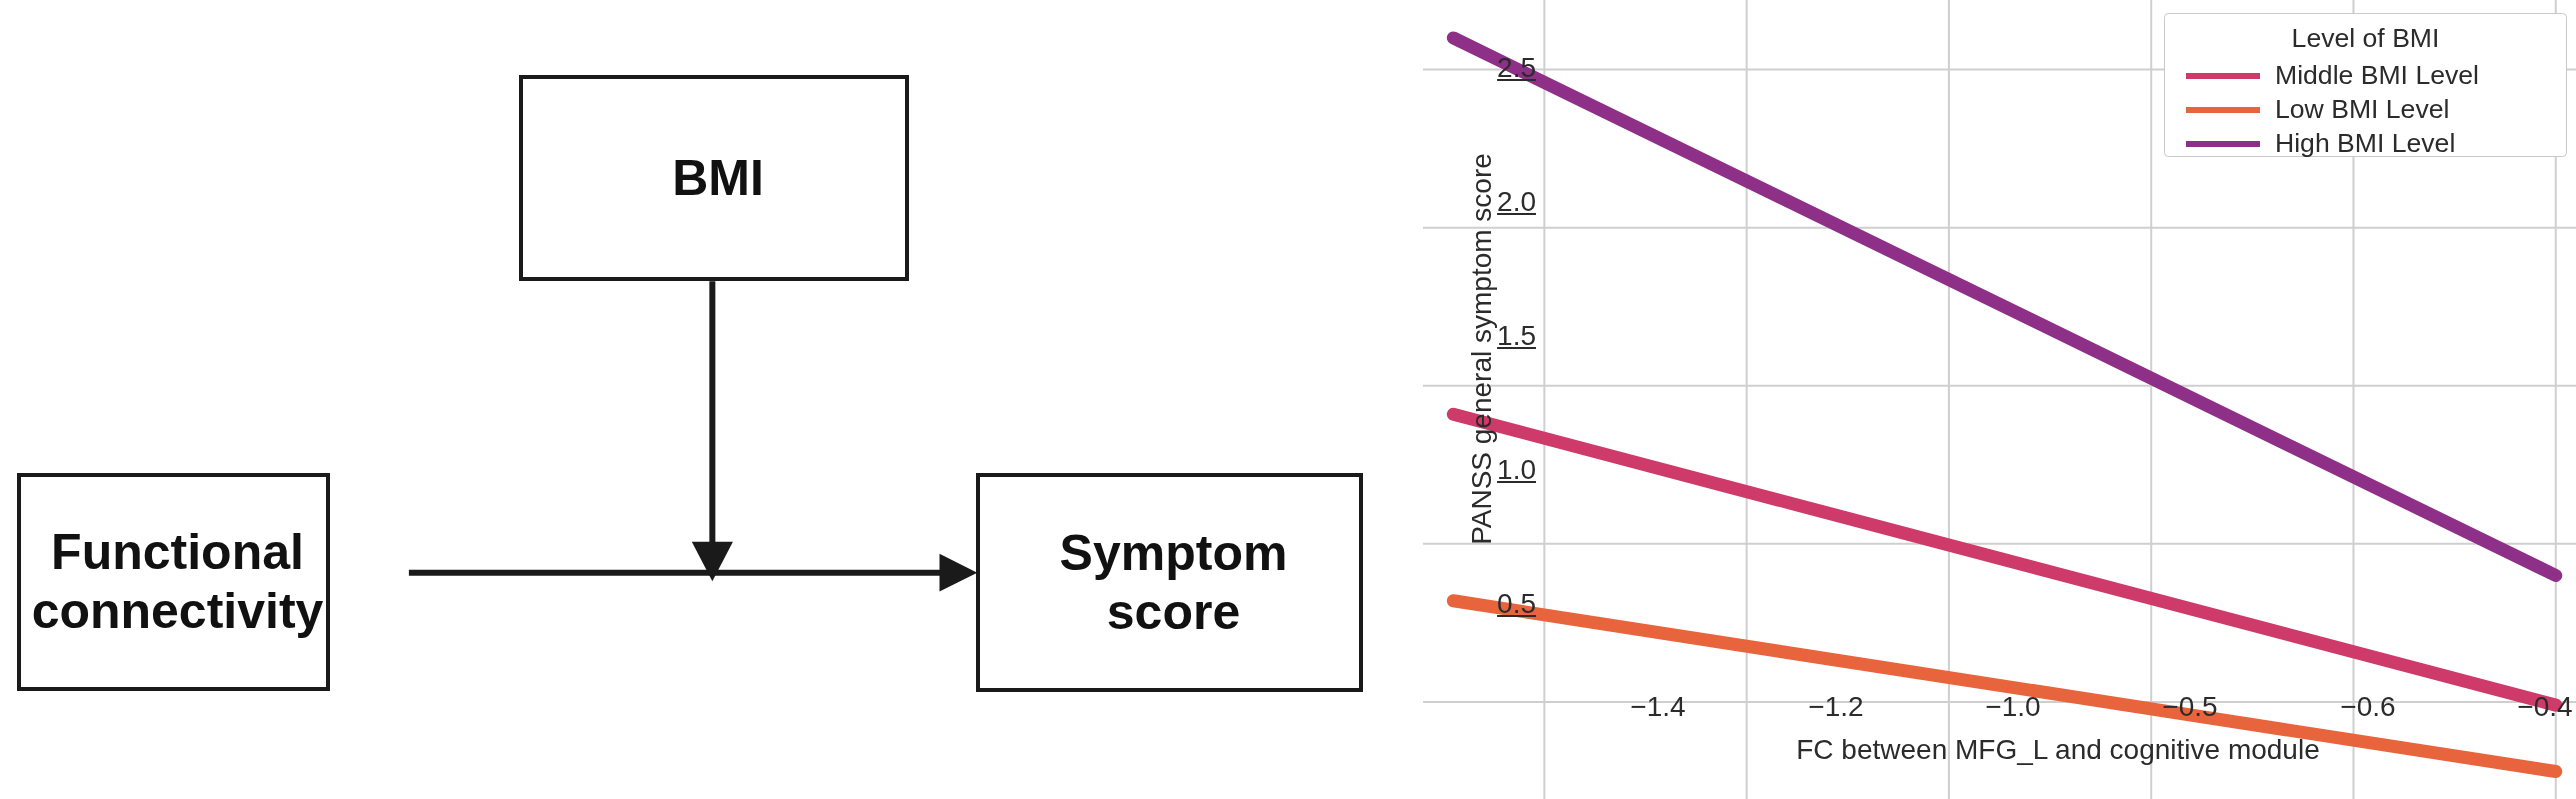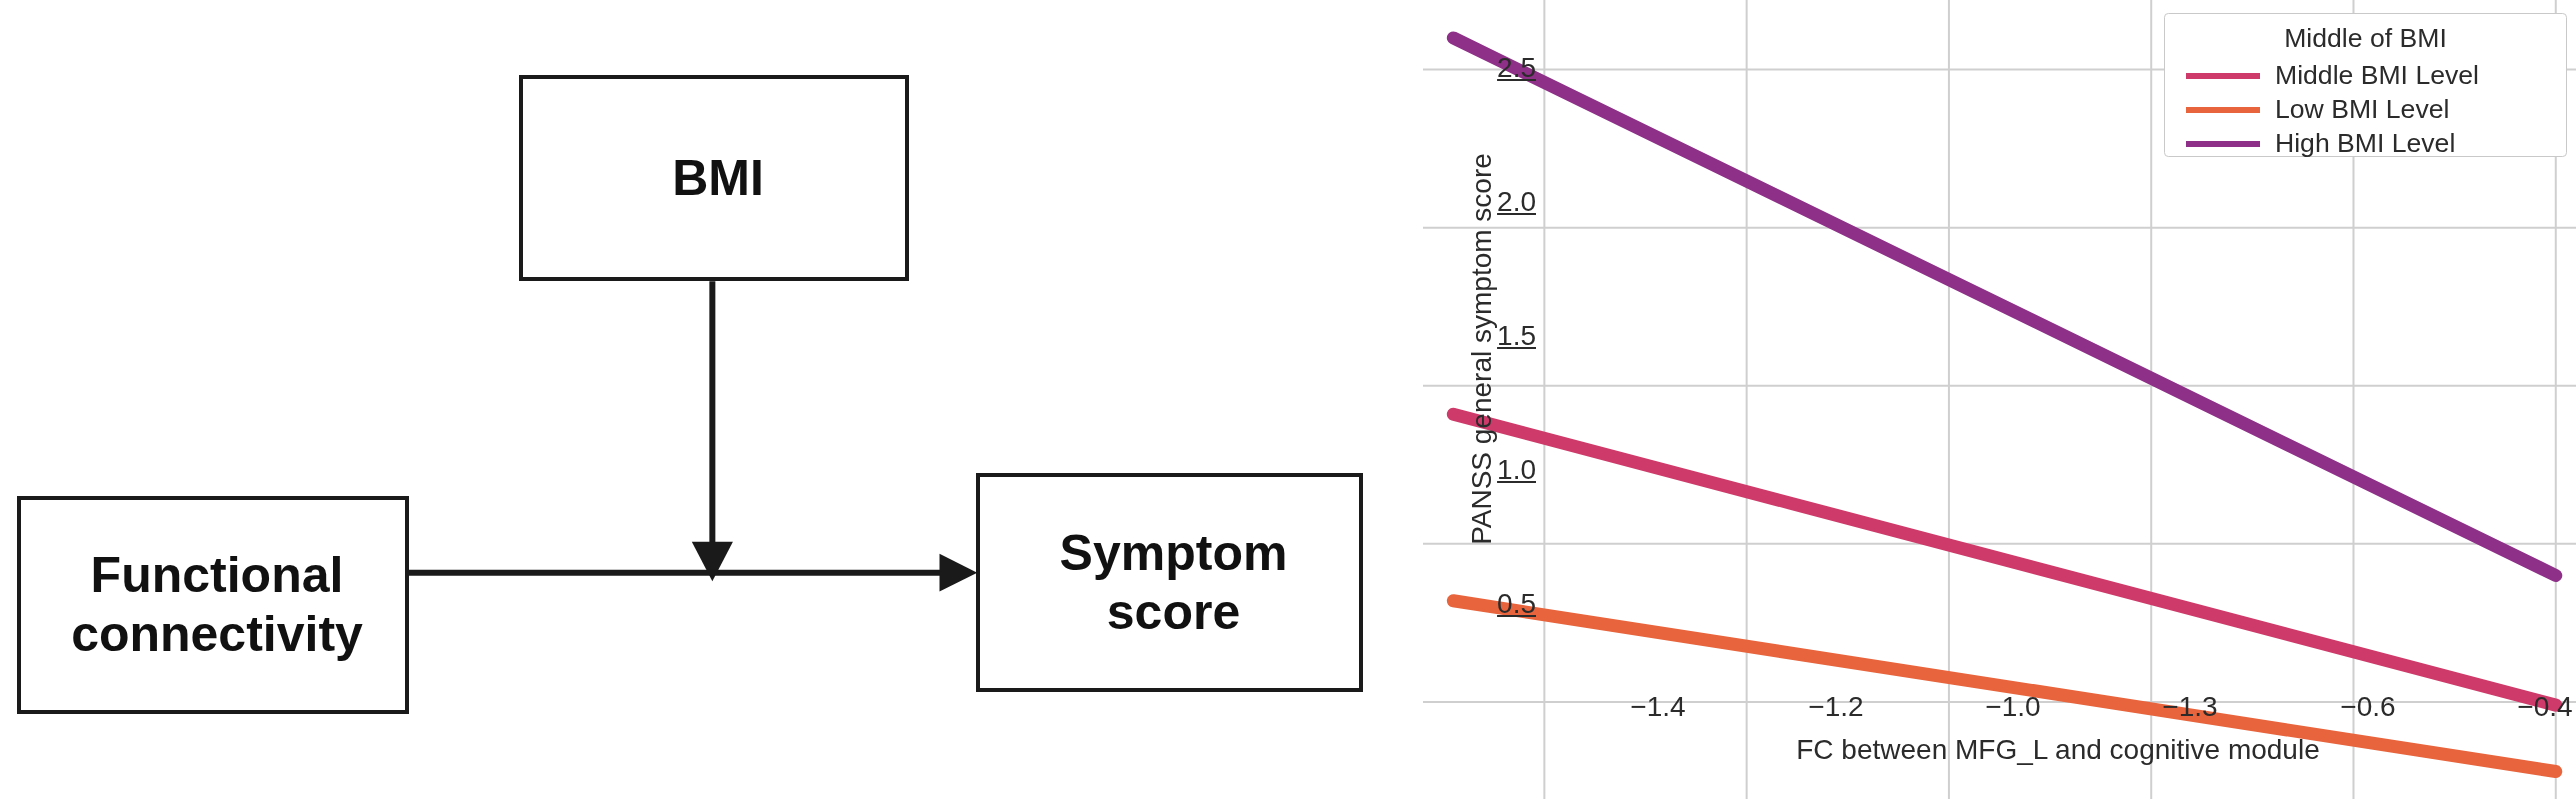--- a/index.html
+++ b/index.html
@@ -5,21 +5,21 @@
   html,body{margin:0;padding:0;background:#fff;}
   body{width:2576px;height:800px;position:relative;overflow:hidden;
        font-family:"Liberation Sans", sans-serif;color:#000;}
 
   
   #diagram{position:absolute;left:0;top:0;width:1423px;height:800px;}
   .node{position:absolute;box-sizing:border-box;border:4.3px solid #1a1a1a;background:#fff;
         display:flex;align-items:center;justify-content:center;text-align:center;
         font-weight:700;line-height:1.18;color:#111;padding-left:8px;}
   #node-bmi{left:519px;top:75px;width:390px;height:206px;font-size:50px;}
-  #node-fc{left:17px;top:496px;width:392px;height:218px;font-size:50px;}
+  #node-fc{left:17px;top:473px;width:313px;height:218px;font-size:50px;}
   #node-ss{left:976px;top:473px;width:387px;height:219px;font-size:50px;}
   .node .nlabel{white-space:pre-line;display:block;}
 
   #diagram svg{position:absolute;left:0;top:0;width:1423px;height:800px;overflow:visible;}
 
   
   #chart{position:absolute;left:1423px;top:0;width:1153px;height:800px;}
 
   
   --px:0;
@@ -105,30 +105,30 @@
       <div class="ytick" style="top: 604px; left: 0px; width: 113px; text-align: right;">0.5</div>
       <div class="ytick" style="top: 470px; left: 0px; width: 113px; text-align: right;">1.0</div>
       <div class="ytick" style="top: 336px; left: 0px; width: 113px; text-align: right;">1.5</div>
       <div class="ytick" style="top: 202px; left: 0px; width: 113px; text-align: right;">2.0</div>
       <div class="ytick" style="top: 68px; left: 0px; width: 113px; text-align: right;">2.5</div>
     </div>
   <div id="xtick-container">
       <div class="xtick" style="left: 235px;">−1.4</div>
       <div class="xtick" style="left: 413px;">−1.2</div>
       <div class="xtick" style="left: 590px;">−1.0</div>
-      <div class="xtick" style="left: 767px;">−1.3</div>
+      <div class="xtick" style="left: 767px;">−0.5</div>
       <div class="xtick" style="left: 945px;">−0.6</div>
       <div class="xtick" style="left: 1122px;">−0.4</div>
     </div>
 
   <div id="xlabel">FC between MFG_L and cognitive module</div>
   <div id="ylabel">PANSS general symptom score</div>
 
   <div id="legend">
-    <div class="ltitle">Middle of BMI</div>
+    <div class="ltitle">Level of BMI</div>
     <div class="lrow">
       <span class="lswatch" style="border-top-color: rgb(206, 58, 106);"></span>
       <span class="ltext">Middle BMI Level</span>
     </div>
     <div class="lrow">
       <span class="lswatch" style="border-top-color: rgb(232, 100, 60);"></span>
       <span class="ltext">Low BMI Level</span>
     </div>
     <div class="lrow">
       <span class="lswatch" style="border-top-color: rgb(142, 47, 136);"></span>

